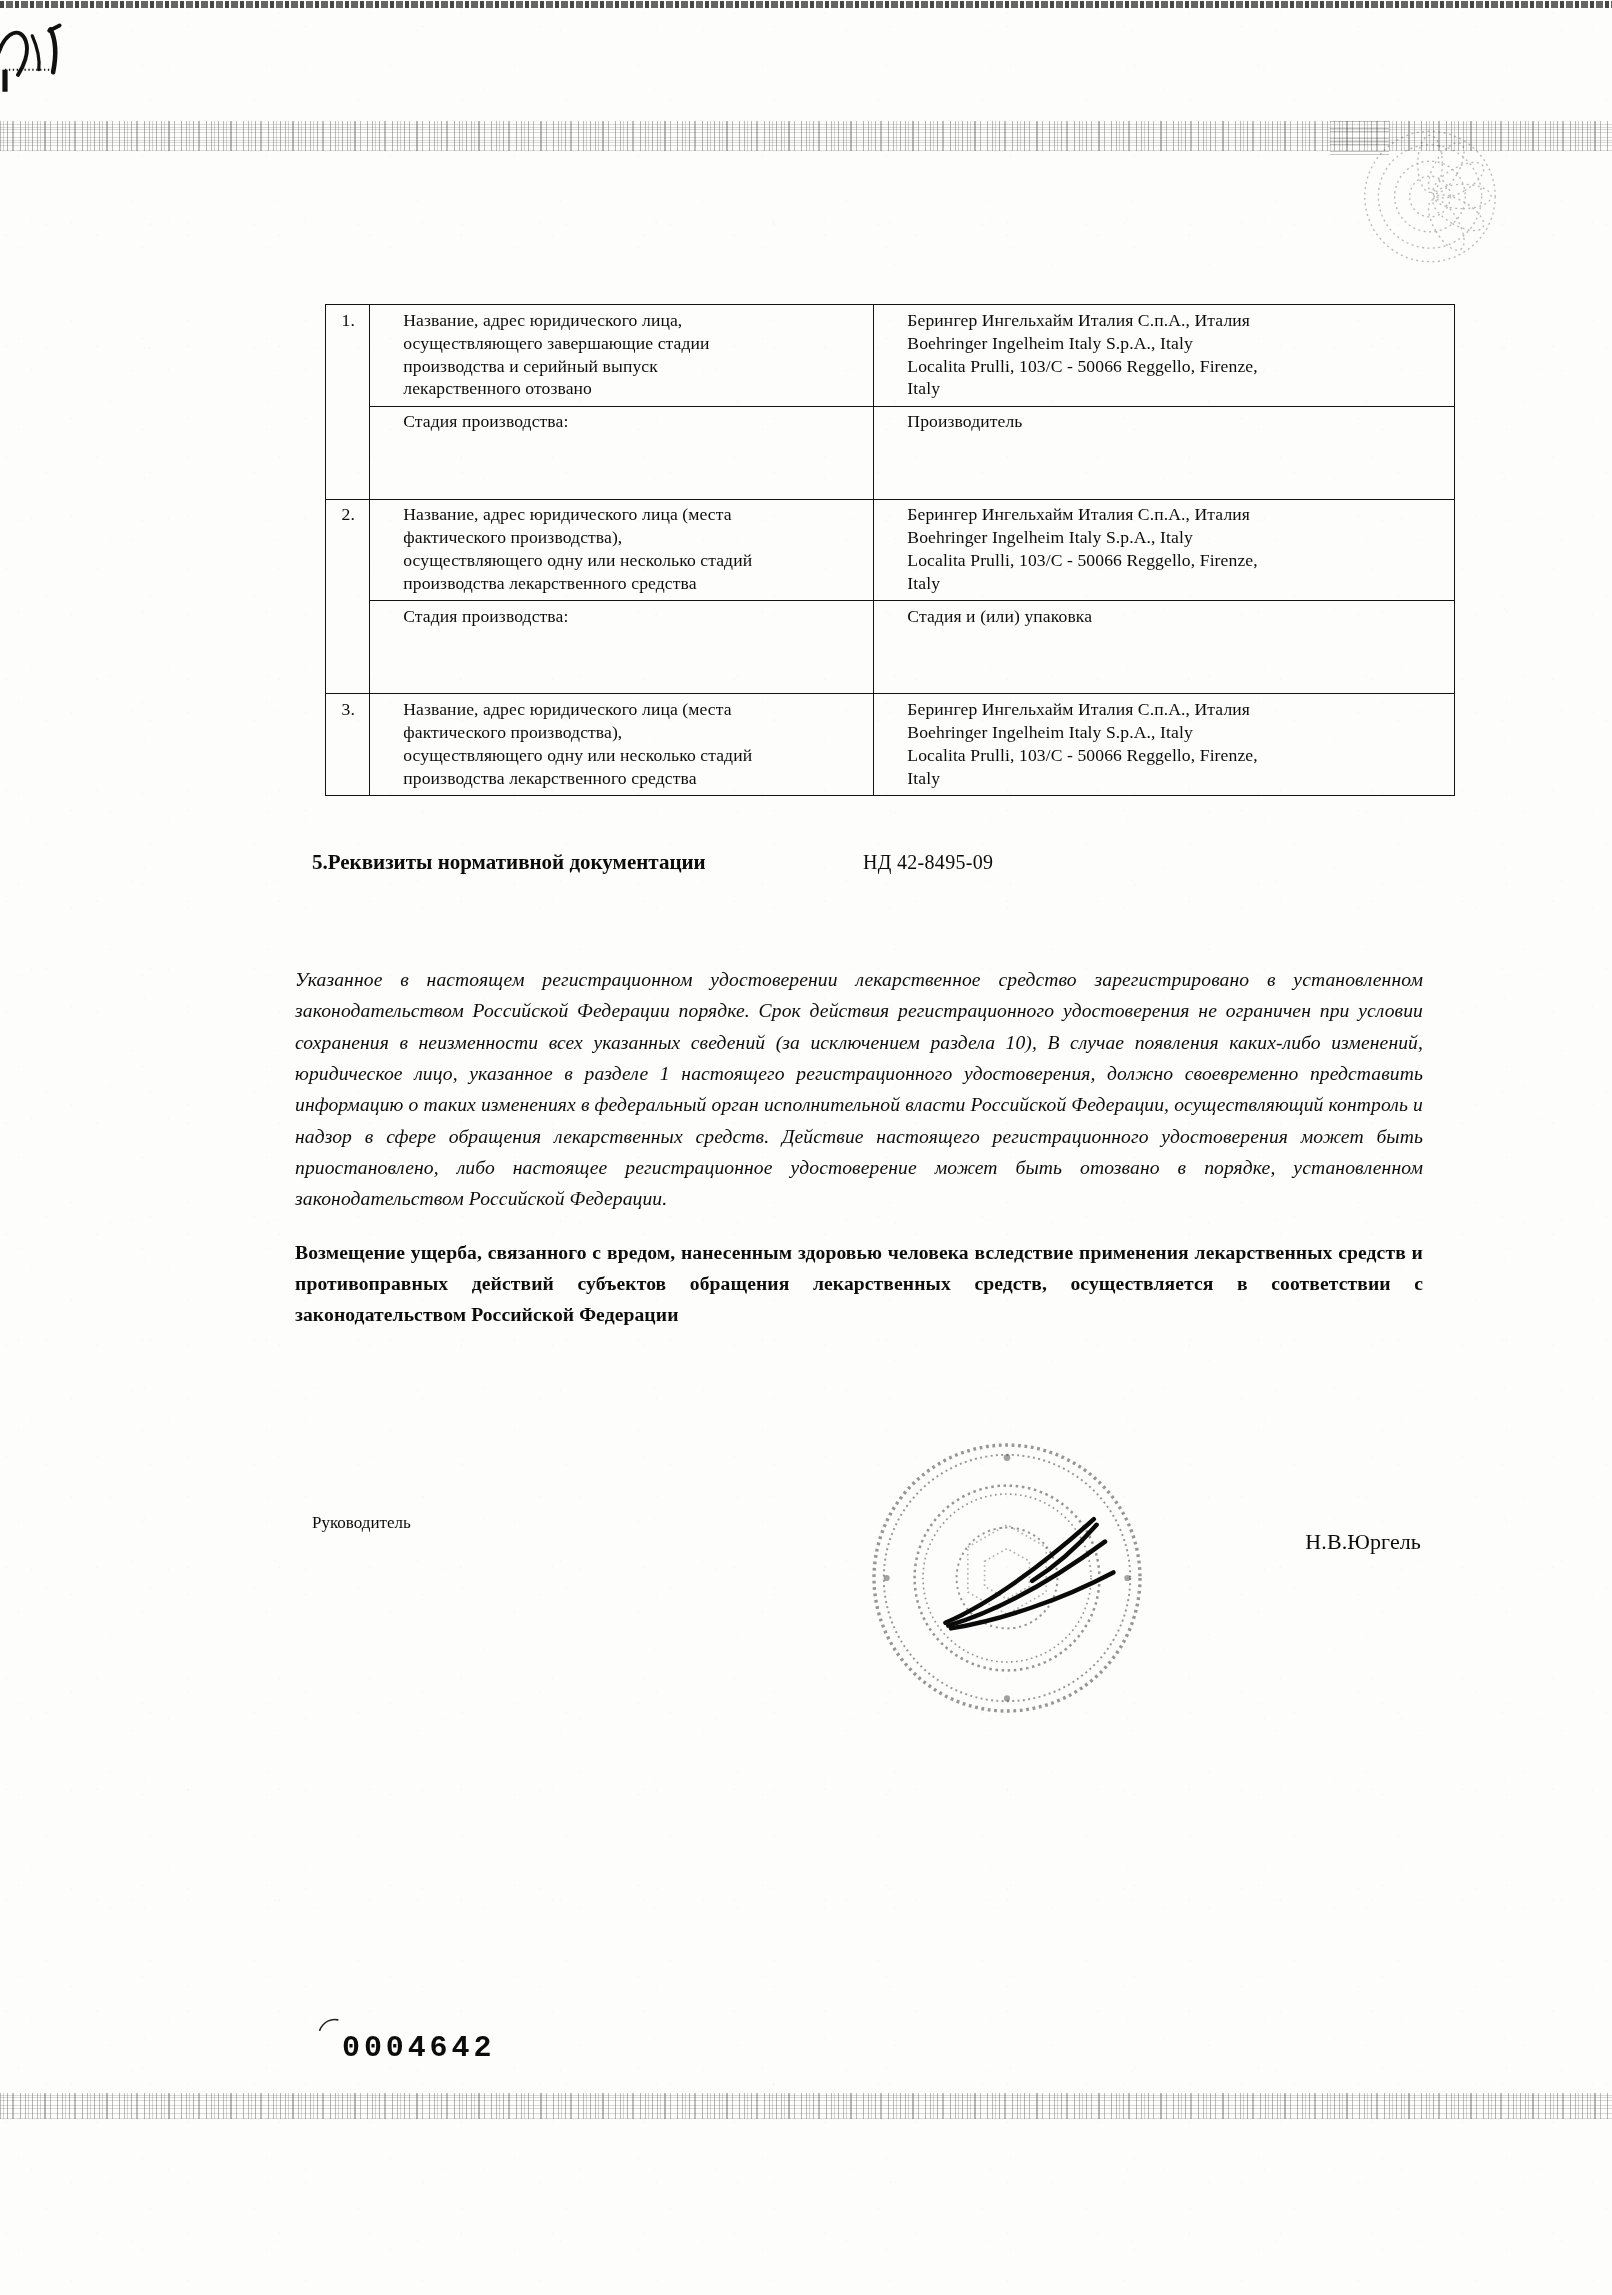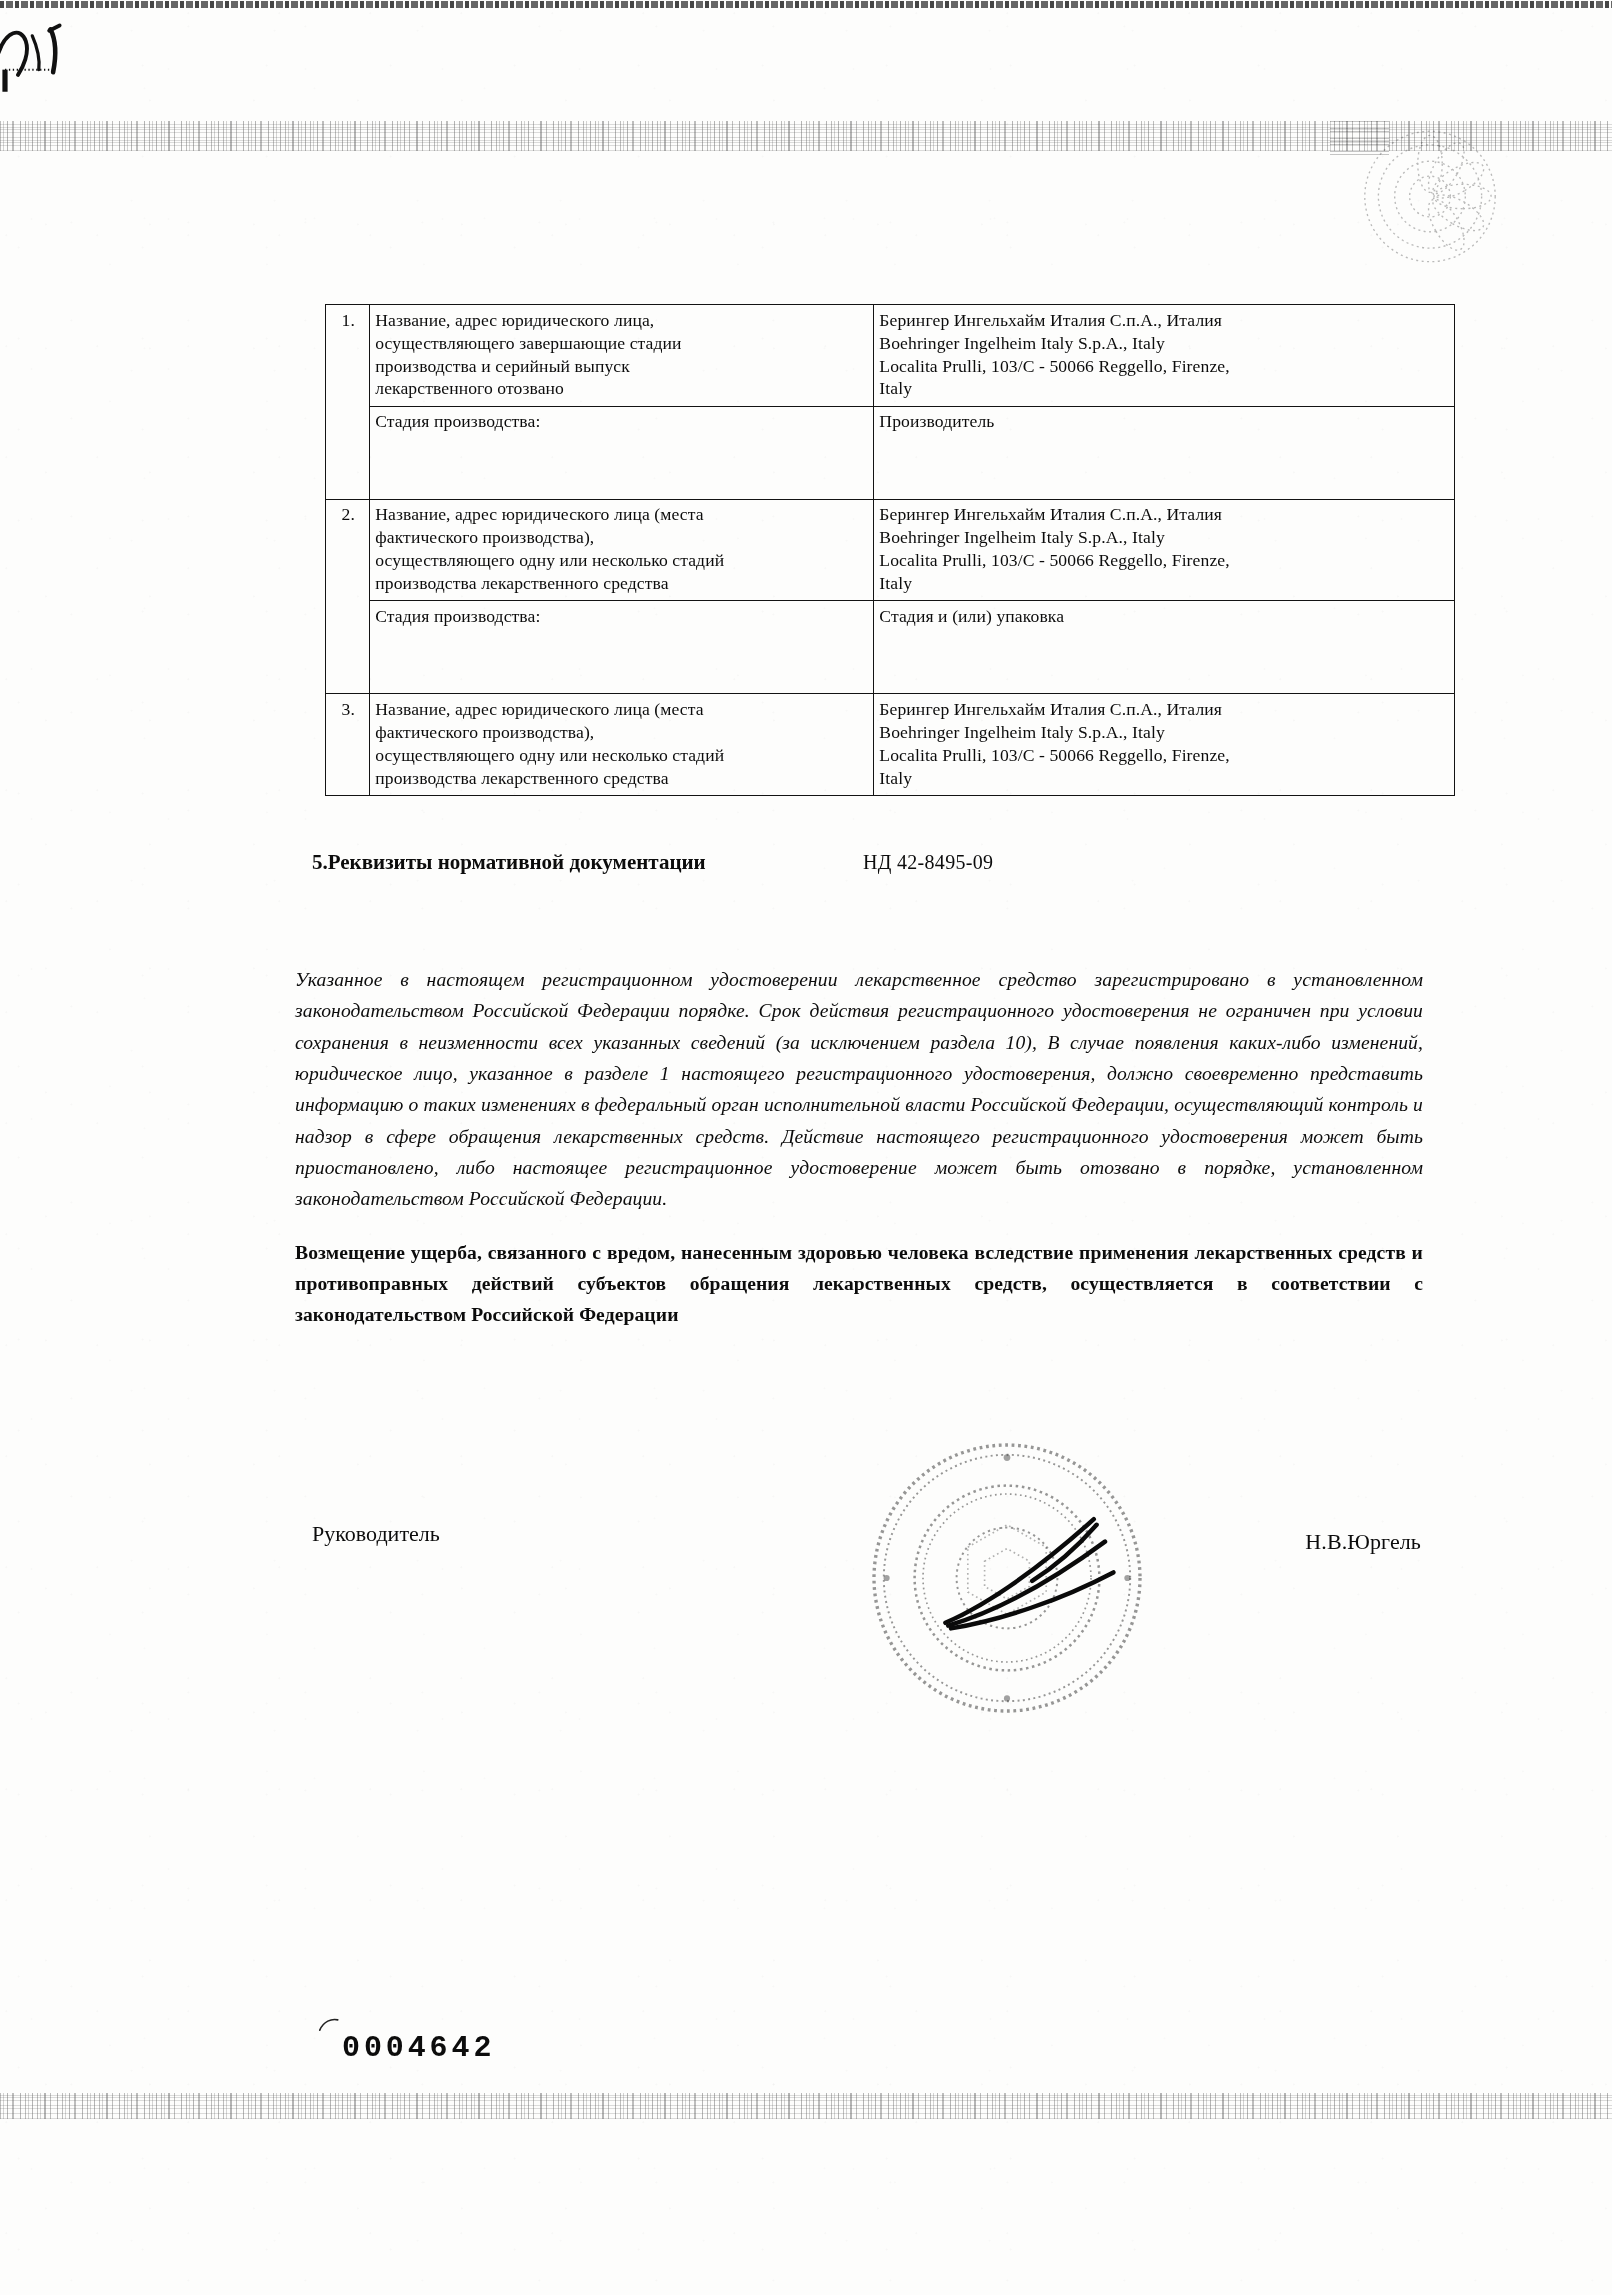--- a/index.html
+++ b/index.html
@@ -114,21 +114,21 @@
   td.col-num {
     width: 34px;
     text-align: center;
     vertical-align: middle;
     padding: 0;
     font-size: 18px;
   }
   td.col-label { width: 494px; }
   td.col-value { width: 571px; }
   tr.stage-row td { height: 83px; }
-  .cell-line { display: block; white-space: pre; }
+  .cell-line { display: block; white-space: pre; margin-left: 28px; }
 
   
   .section-ten {
     position: absolute;
     left: 312px;
     top: 848px;
     width: 1109px;
   }
   .section-ten .heading {
     position: absolute;
@@ -174,22 +174,21 @@
     position: absolute;
     left: 312px;
     top: 1513px;
     width: 1109px;
     height: 59px;
   }
   .sig-title {
     position: absolute;
     left: 0;
     top: 0;
-    font-size: 22px;
-    margin-top: 8px;
+    font-size: 17px;
   }
   .sig-name {
     position: absolute;
     right: 0;
     top: 16px;
     font-size: 22px;
     letter-spacing: 0.1px;
   }
   .official-seal {
     position: absolute;

